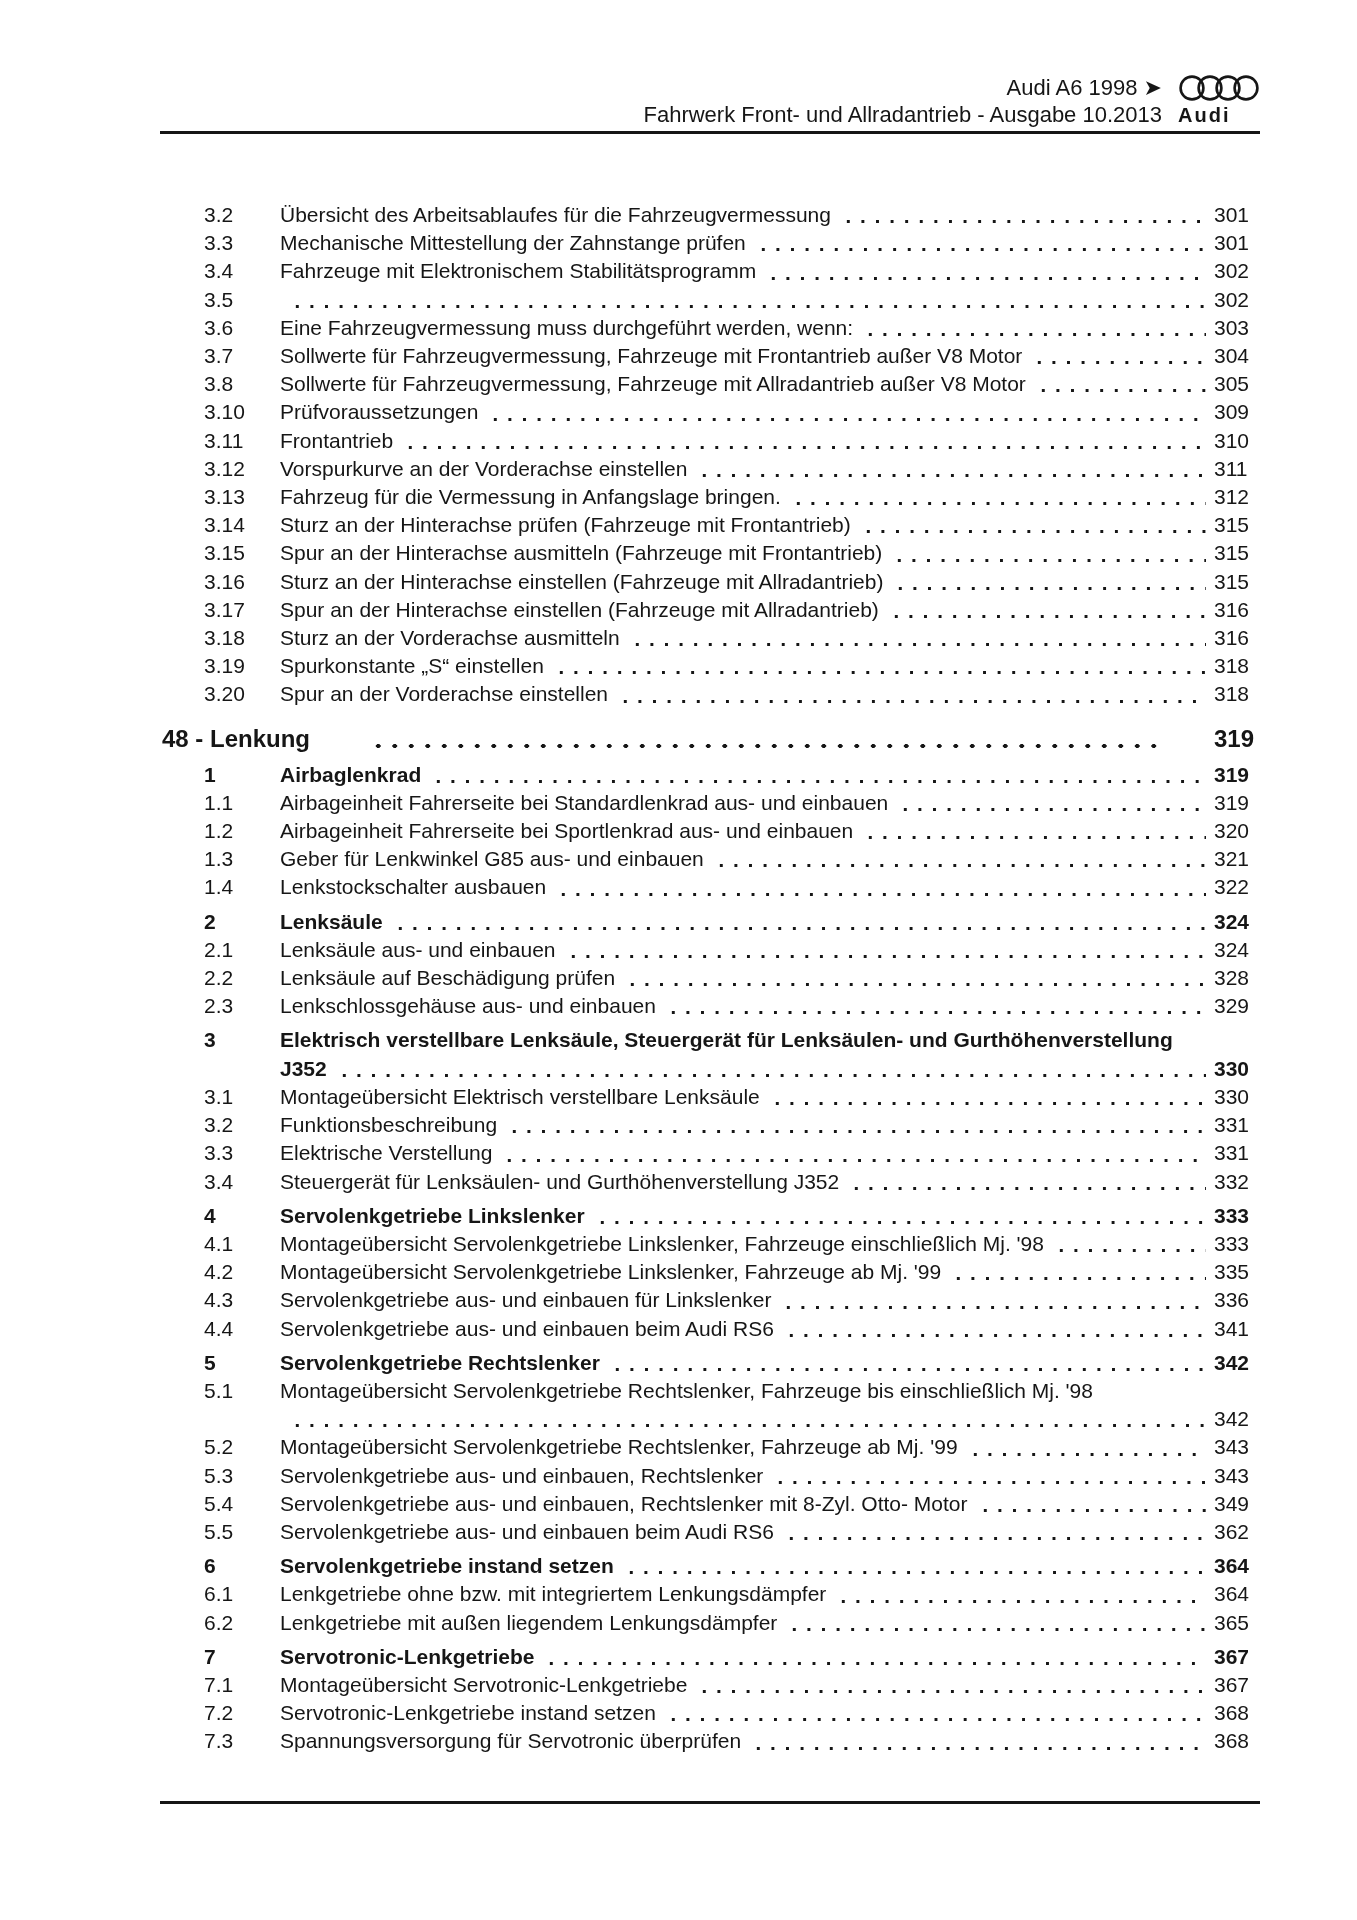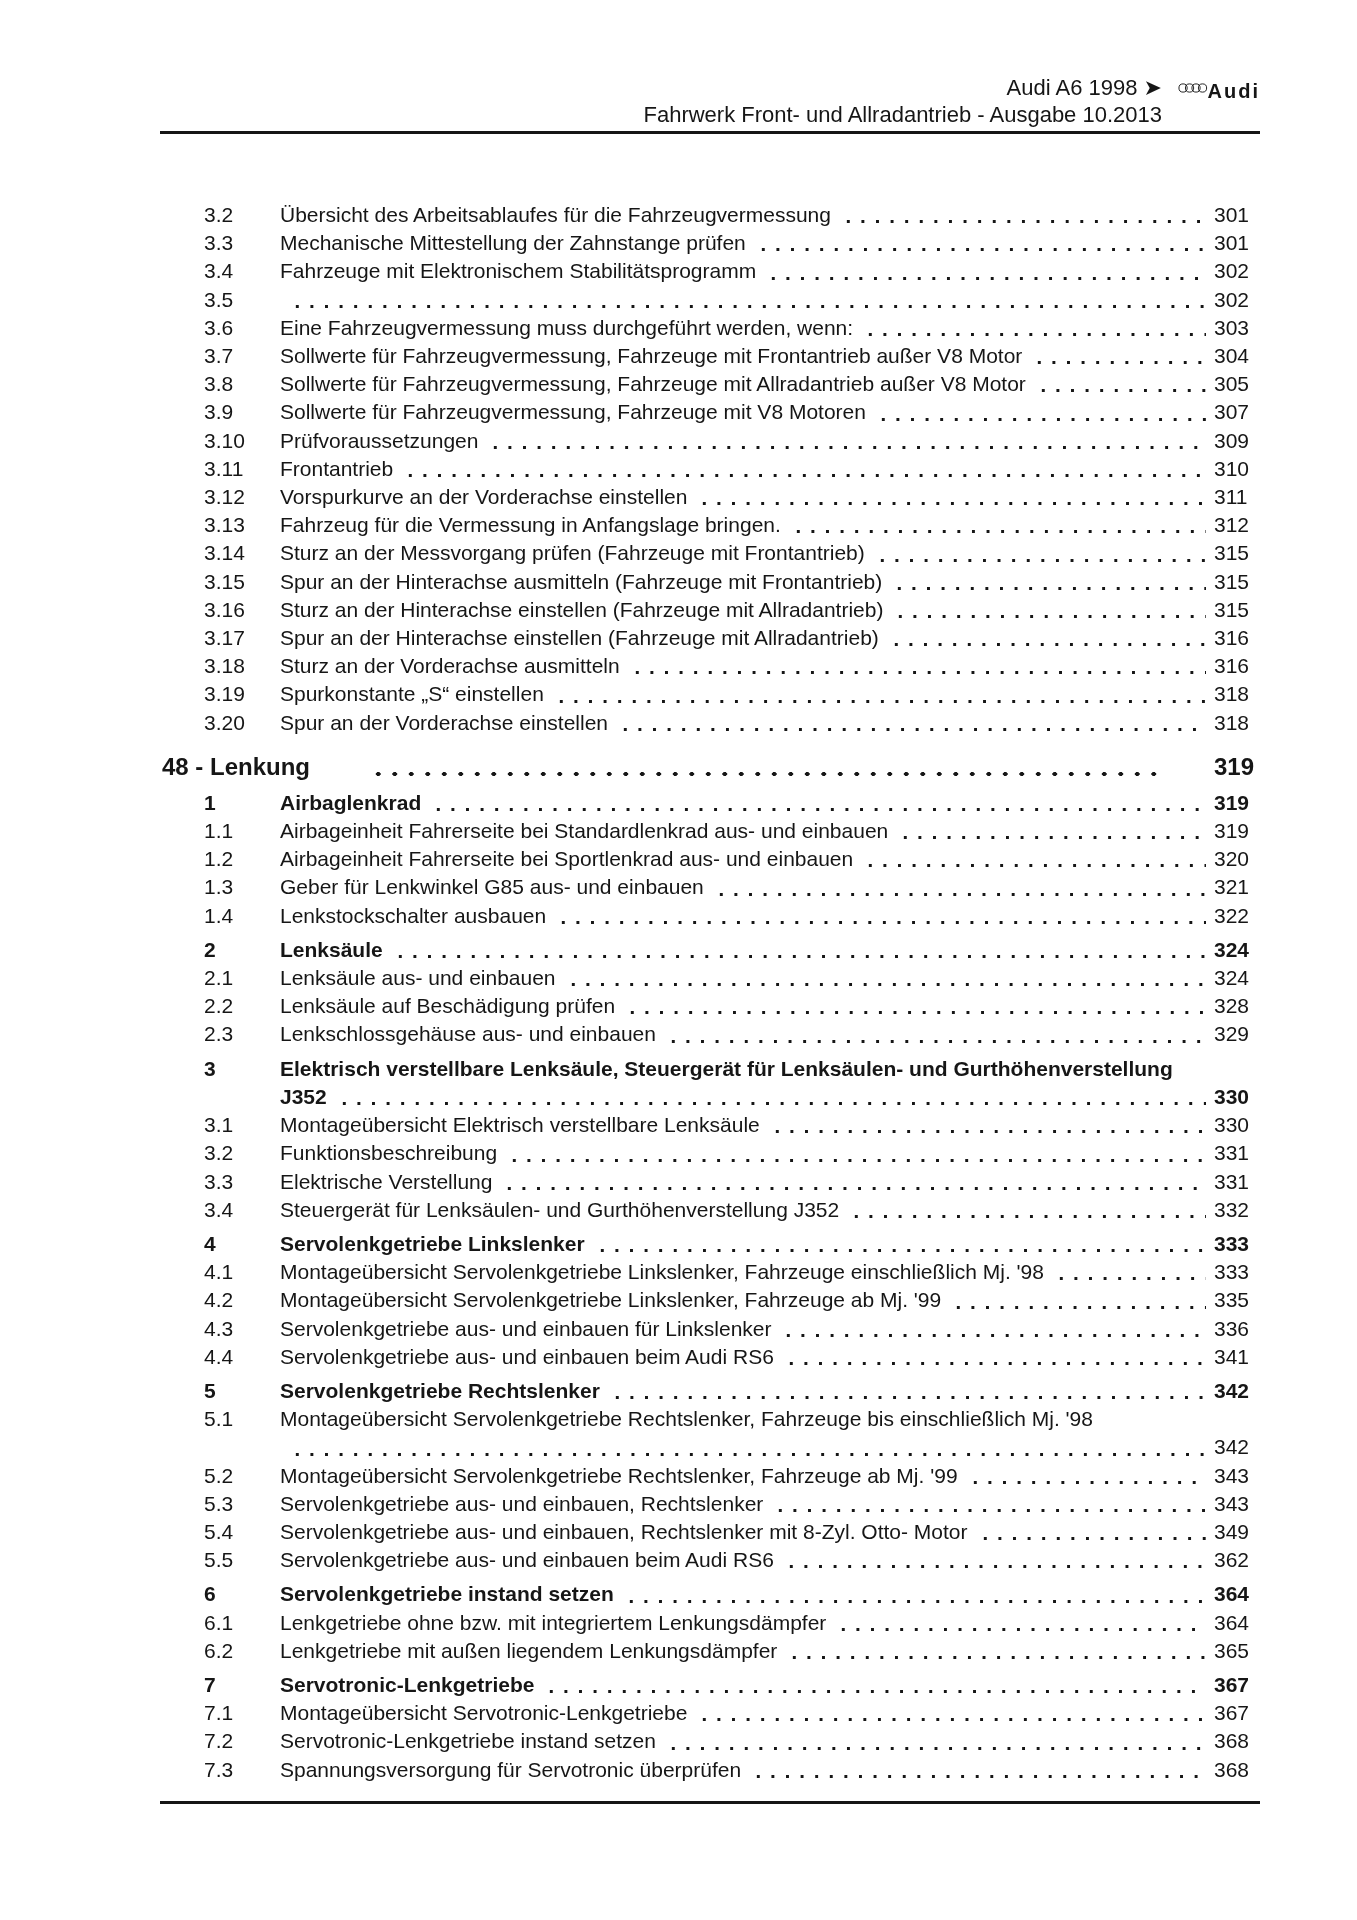--- a/index.html
+++ b/index.html
@@ -11,21 +11,21 @@
     color:#161616;
     overflow:hidden;
     padding-left:47px;
   }
   
   .hdr{
     position:absolute;left:160px;top:74px;width:1100px;
     display:flex;justify-content:flex-end;align-items:flex-start;gap:16px;
   }
   .hdr-text{text-align:right;font-size:22px;line-height:27px;white-space:nowrap;}
-  .hdr-logo{width:82px;flex:none;display:flex;flex-direction:row;align-items:flex-end;}
+  .hdr-logo{width:82px;flex:none;display:flex;flex-direction:column;align-items:flex-start;}
   .hdr-logo svg{display:block;}
   .wordmark{font-weight:bold;font-size:20px;letter-spacing:2px;line-height:22px;margin-top:2px;}
   .hdr-rule{position:absolute;left:160px;top:131px;width:1100px;height:0;border-top:3px solid #161616;}
   
   .ftr-rule{position:absolute;left:160px;top:1801px;width:1100px;height:0;border-top:3px solid #161616;}
   .ftr{position:absolute;left:160px;top:1818px;width:1100px;text-align:right;}
   .ftr-label{font-size:18px;vertical-align:baseline;}
   .ftr-page{font-size:27px;font-weight:bold;margin-left:20px;vertical-align:baseline;}
   
   .toc{position:absolute;left:147px;top:201px;width:1113px;font-size:21px;}
@@ -110,26 +110,20 @@
         <span class="dots"></span>
         <span class="page-num">304</span>
       </div>
       <div class="row sub">
         <span class="num">3.8</span>
         <span class="title">Sollwerte für Fahrzeugvermessung, Fahrzeuge mit Allradantrieb außer V8 Motor</span>
         <span class="dots"></span>
         <span class="page-num">305</span>
       </div>
       <div class="row sub">
-        <span class="num">3.9</span>
-        <span class="title">Sollwerte für Fahrzeugvermessung, Fahrzeuge mit V8 Motoren</span>
-        <span class="dots"></span>
-        <span class="page-num">307</span>
-      </div>
-      <div class="row sub">
         <span class="num">3.10</span>
         <span class="title">Prüfvoraussetzungen</span>
         <span class="dots"></span>
         <span class="page-num">309</span>
       </div>
       <div class="row sub">
         <span class="num">3.11</span>
         <span class="title">Frontantrieb</span>
         <span class="dots"></span>
         <span class="page-num">310</span>
@@ -141,21 +135,21 @@
         <span class="page-num">311</span>
       </div>
       <div class="row sub">
         <span class="num">3.13</span>
         <span class="title">Fahrzeug für die Vermessung in Anfangslage bringen.</span>
         <span class="dots"></span>
         <span class="page-num">312</span>
       </div>
       <div class="row sub">
         <span class="num">3.14</span>
-        <span class="title">Sturz an der Messvorgang prüfen (Fahrzeuge mit Frontantrieb)</span>
+        <span class="title">Sturz an der Hinterachse prüfen (Fahrzeuge mit Frontantrieb)</span>
         <span class="dots"></span>
         <span class="page-num">315</span>
       </div>
       <div class="row sub">
         <span class="num">3.15</span>
         <span class="title">Spur an der Hinterachse ausmitteln (Fahrzeuge mit Frontantrieb)</span>
         <span class="dots"></span>
         <span class="page-num">315</span>
       </div>
       <div class="row sub">

